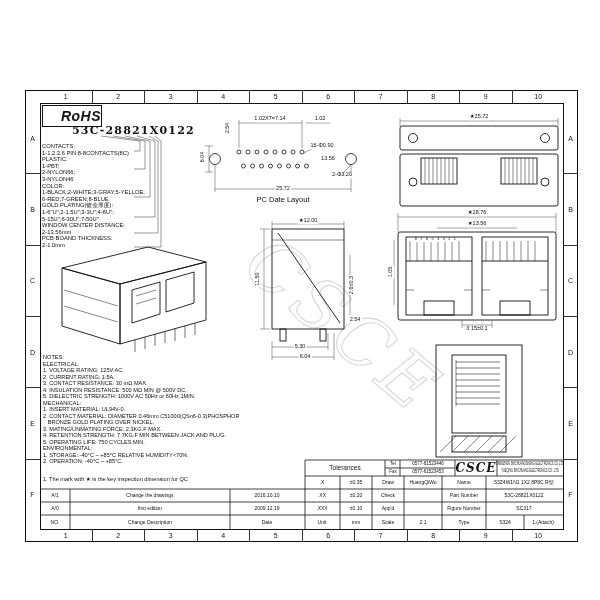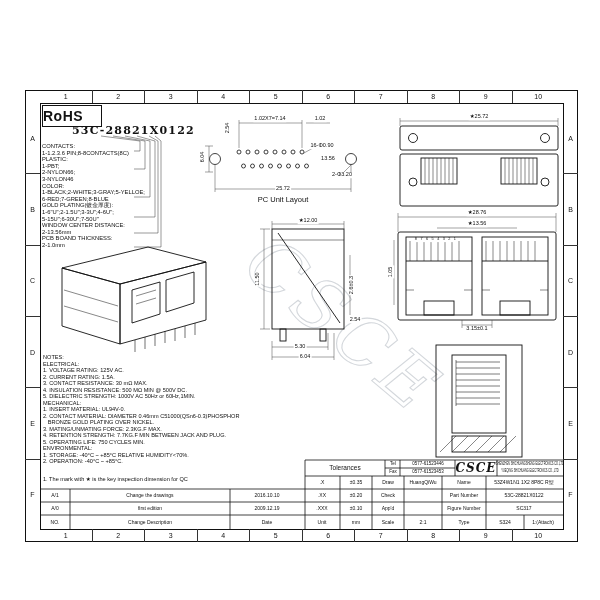--- a/index.html
+++ b/index.html
@@ -12,21 +12,21 @@
   .hstrip{position:absolute;left:40px;width:524px;height:13px;display:flex;}
   .hstrip.top{top:90px;} .hstrip.bottom{top:529px;}
   .vstrip{position:absolute;top:103px;width:15px;height:427px;display:flex;flex-direction:column;}
   .vstrip.left{left:25px;} .vstrip.right{left:563px;}
   .hstrip .cell,.vstrip .cell{flex:1;display:flex;align-items:center;justify-content:center;
          font-size:7px;line-height:1;}
   .hstrip .cell{border-right:0.8px solid #333;} .hstrip .cell:last-child{border-right:none;}
   .vstrip .cell{border-bottom:0.8px solid #333;} .vstrip .cell:last-child{border-bottom:none;}
   #art{position:absolute;left:0;top:0;pointer-events:none;}
   #rohs-box{position:absolute;left:42px;top:105px;width:60px;height:22px;border:1.6px solid #111;
-         display:flex;align-items:center;justify-content:flex-start;box-sizing:border-box;}
+         display:flex;align-items:center;justify-content:flex-end;box-sizing:border-box;font-style:italic;}
   #rohs-box span{font-size:14px;font-weight:bold;letter-spacing:0.5px;}
   #part-number{position:absolute;left:72px;top:124px;font-size:11px;font-weight:bold;
          letter-spacing:1.2px;font-family:"DejaVu Serif",serif;white-space:nowrap;}
   #callouts{position:absolute;left:42px;top:143px;font-size:5.8px;line-height:6.6px;white-space:nowrap;}
   #notes{position:absolute;left:43px;top:354px;font-size:5.6px;line-height:6.5px;white-space:pre;}
   .dim{position:absolute;font-size:5.5px;line-height:1;white-space:nowrap;background:#fff;
        padding:0 1px;transform:translate(-50%,-50%);}
   .dim.v{transform:translate(-50%,-50%) rotate(-90deg);}
   .dim.nobg{background:transparent;}
   .dim.cap{font-size:7.5px;}
@@ -233,21 +233,21 @@
     </div>
 
   <span class="dim" style="left:270px;top:119px">1.02X7=7.14</span>
   <span class="dim v" style="left:228px;top:128px">2.54</span>
   <span class="dim" style="left:320px;top:119px">1.02</span>
   <span class="dim" style="left:322px;top:146px">16-Φ0.90</span>
   <span class="dim" style="left:328px;top:159px">13.56</span>
   <span class="dim" style="left:342px;top:175px">2-Φ3.20</span>
   <span class="dim" style="left:283px;top:189px">25.72</span>
   <span class="dim v" style="left:203px;top:157px">6.04</span>
-  <span class="dim cap nobg" style="left:283px;top:200px">PC Unit Layout</span>
+  <span class="dim cap nobg" style="left:283px;top:200px">PC Date Layout</span>
 
   <span class="dim" style="left:479px;top:117px">★25.72</span>
 
   <span class="dim" style="left:477px;top:213px">★28.76</span>
   <span class="dim" style="left:477px;top:224px">★13.56</span>
   <span class="dim pins" style="left:436px;top:240px">8 7 6 5 4 3 2 1</span>
   <span class="dim v" style="left:391px;top:272px">1.05</span>
   <span class="dim" style="left:477px;top:329px">3.15±0.1</span>
 
   <span class="dim" style="left:308px;top:221px">★12.00</span>

